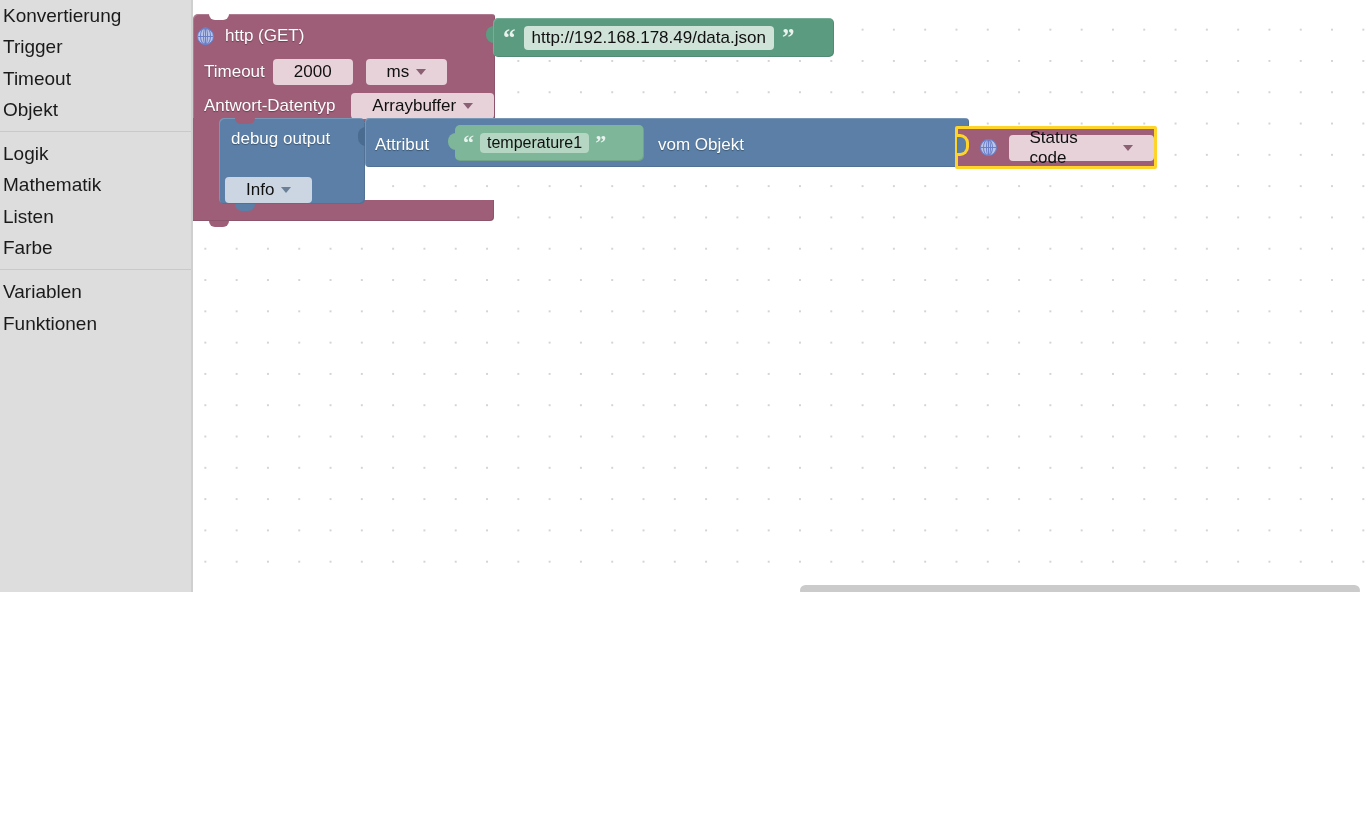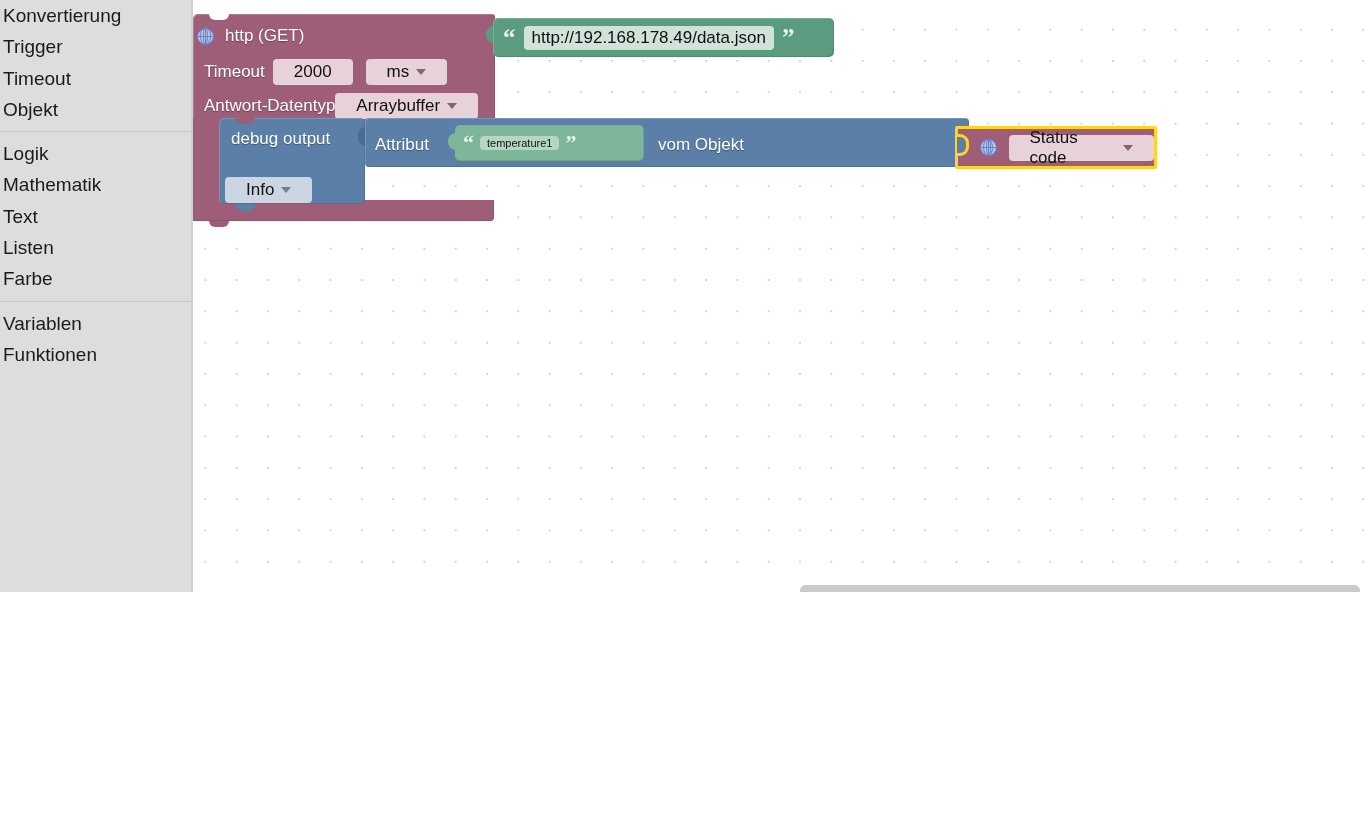--- a/index.html
+++ b/index.html
@@ -289,21 +289,21 @@
     width: 9px;
     height: 17px;
     background: #7db698;
     border-top-left-radius: 8px;
     border-bottom-left-radius: 8px;
   }
   .strfield2 {
     background: #b4d6c2;
     border-radius: 4px;
     padding: 1px 7px;
-    font-size: 11px;
+    font-size: 16px;
     color: #101010;
     margin: 0 6px;
     cursor: pointer;
   }
   .quote2 {
     font-size: 22px;
     color: #e9f2ee;
     font-family: "Liberation Serif", serif;
     line-height: 1;
     font-weight: bold;
@@ -376,21 +376,20 @@
     <div>
       <div class="tb-item">Konvertierung</div>
       <div class="tb-item">Trigger</div>
       <div class="tb-item">Timeout</div>
       <div class="tb-item">Objekt</div>
     </div>
     <div class="tb-sep"></div>
     <div>
       <div class="tb-item">Logik</div>
       <div class="tb-item">Mathematik</div>
-      <div class="tb-item">Text</div>
       <div class="tb-item">Listen</div>
       <div class="tb-item">Farbe</div>
     </div>
     <div class="tb-sep"></div>
     <div>
       <div class="tb-item">Variablen</div>
       <div class="tb-item">Funktionen</div>
     </div>
   </div>
   <div id="toolbox-edge"></div>
@@ -412,21 +411,21 @@
       <span class="blk-label">Timeout</span>
       <span class="field" style="margin-left:8px;">2000</span>
       <span class="field" style="margin-left:13px;">
         <span>ms</span>
         <span class="caret"></span>
       </span>
     </div>
 
     <div class="row" style="left:11px; top:93px;">
       <span class="blk-label">Antwort-Datentyp</span>
-      <span class="field" style="margin-left:0;">
+      <span class="field" style="margin-left:16px;">
         <span>Arraybuffer</span>
         <span class="caret"></span>
       </span>
     </div>
 
     <div id="url-plug"></div>
     <div id="url-block">
       <span class="quote">“</span>
       <span class="strfield">http://192.168.178.49/data.json</span>
       <span class="quote">”</span>

